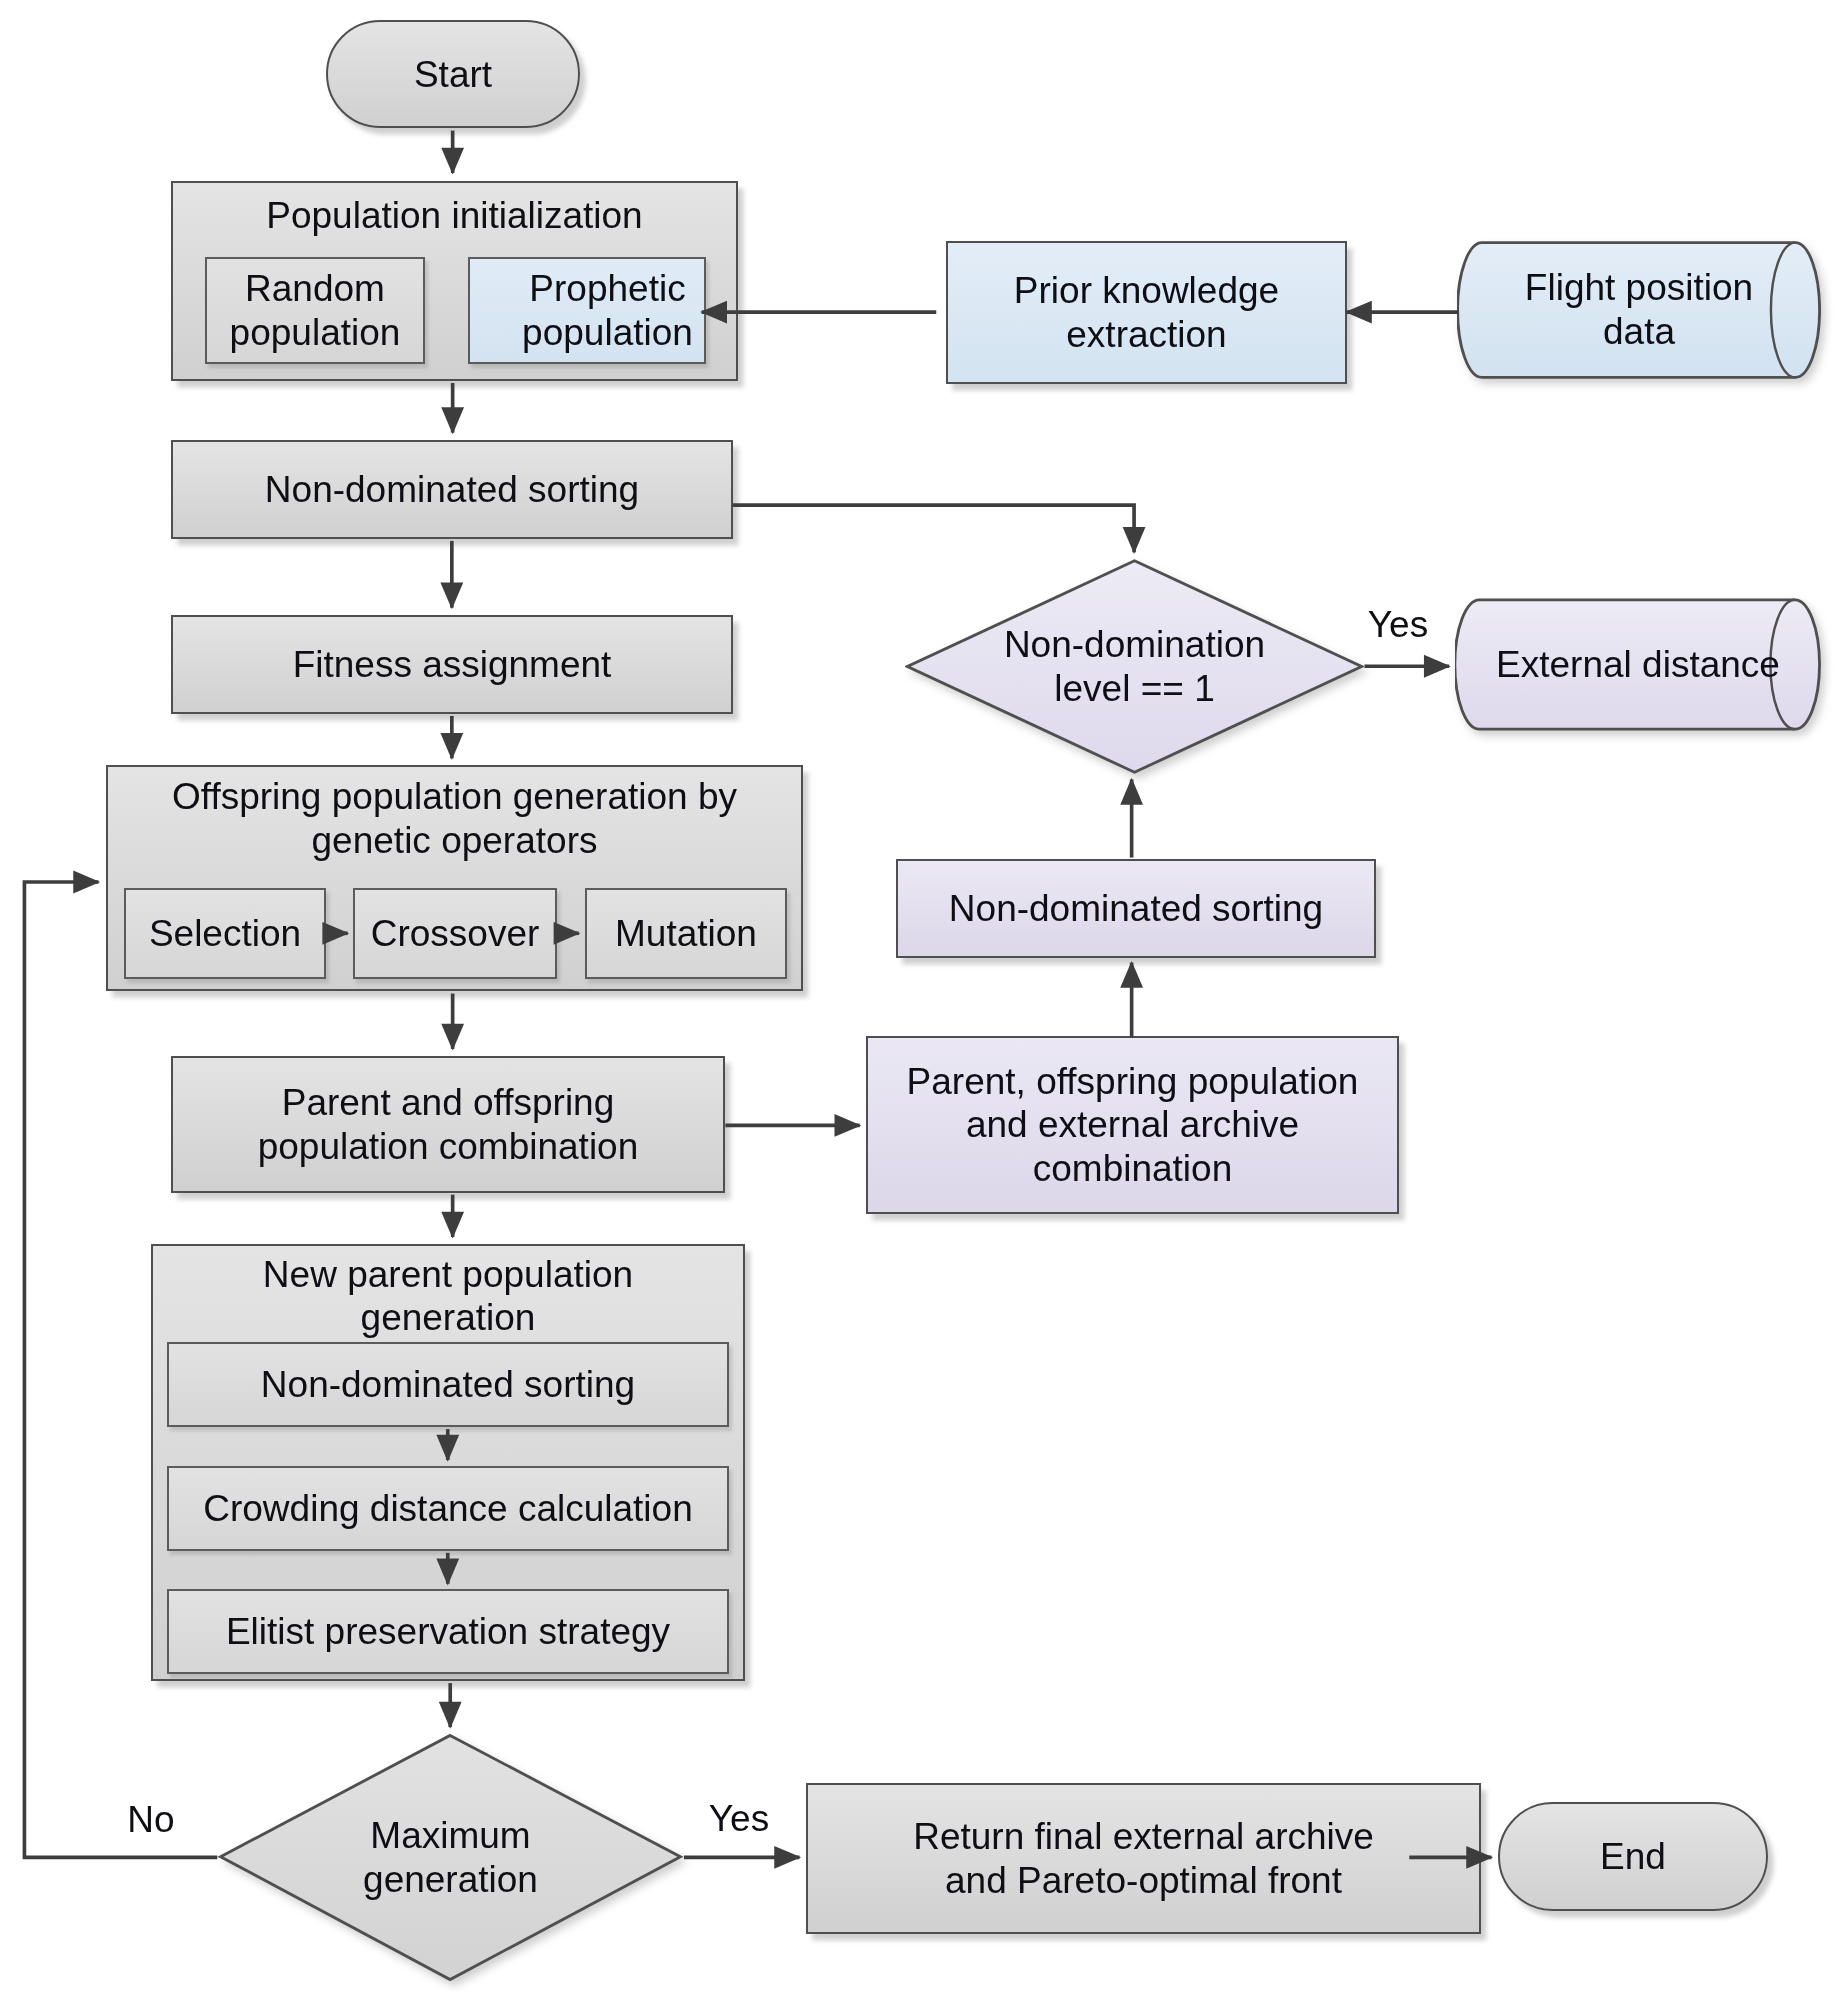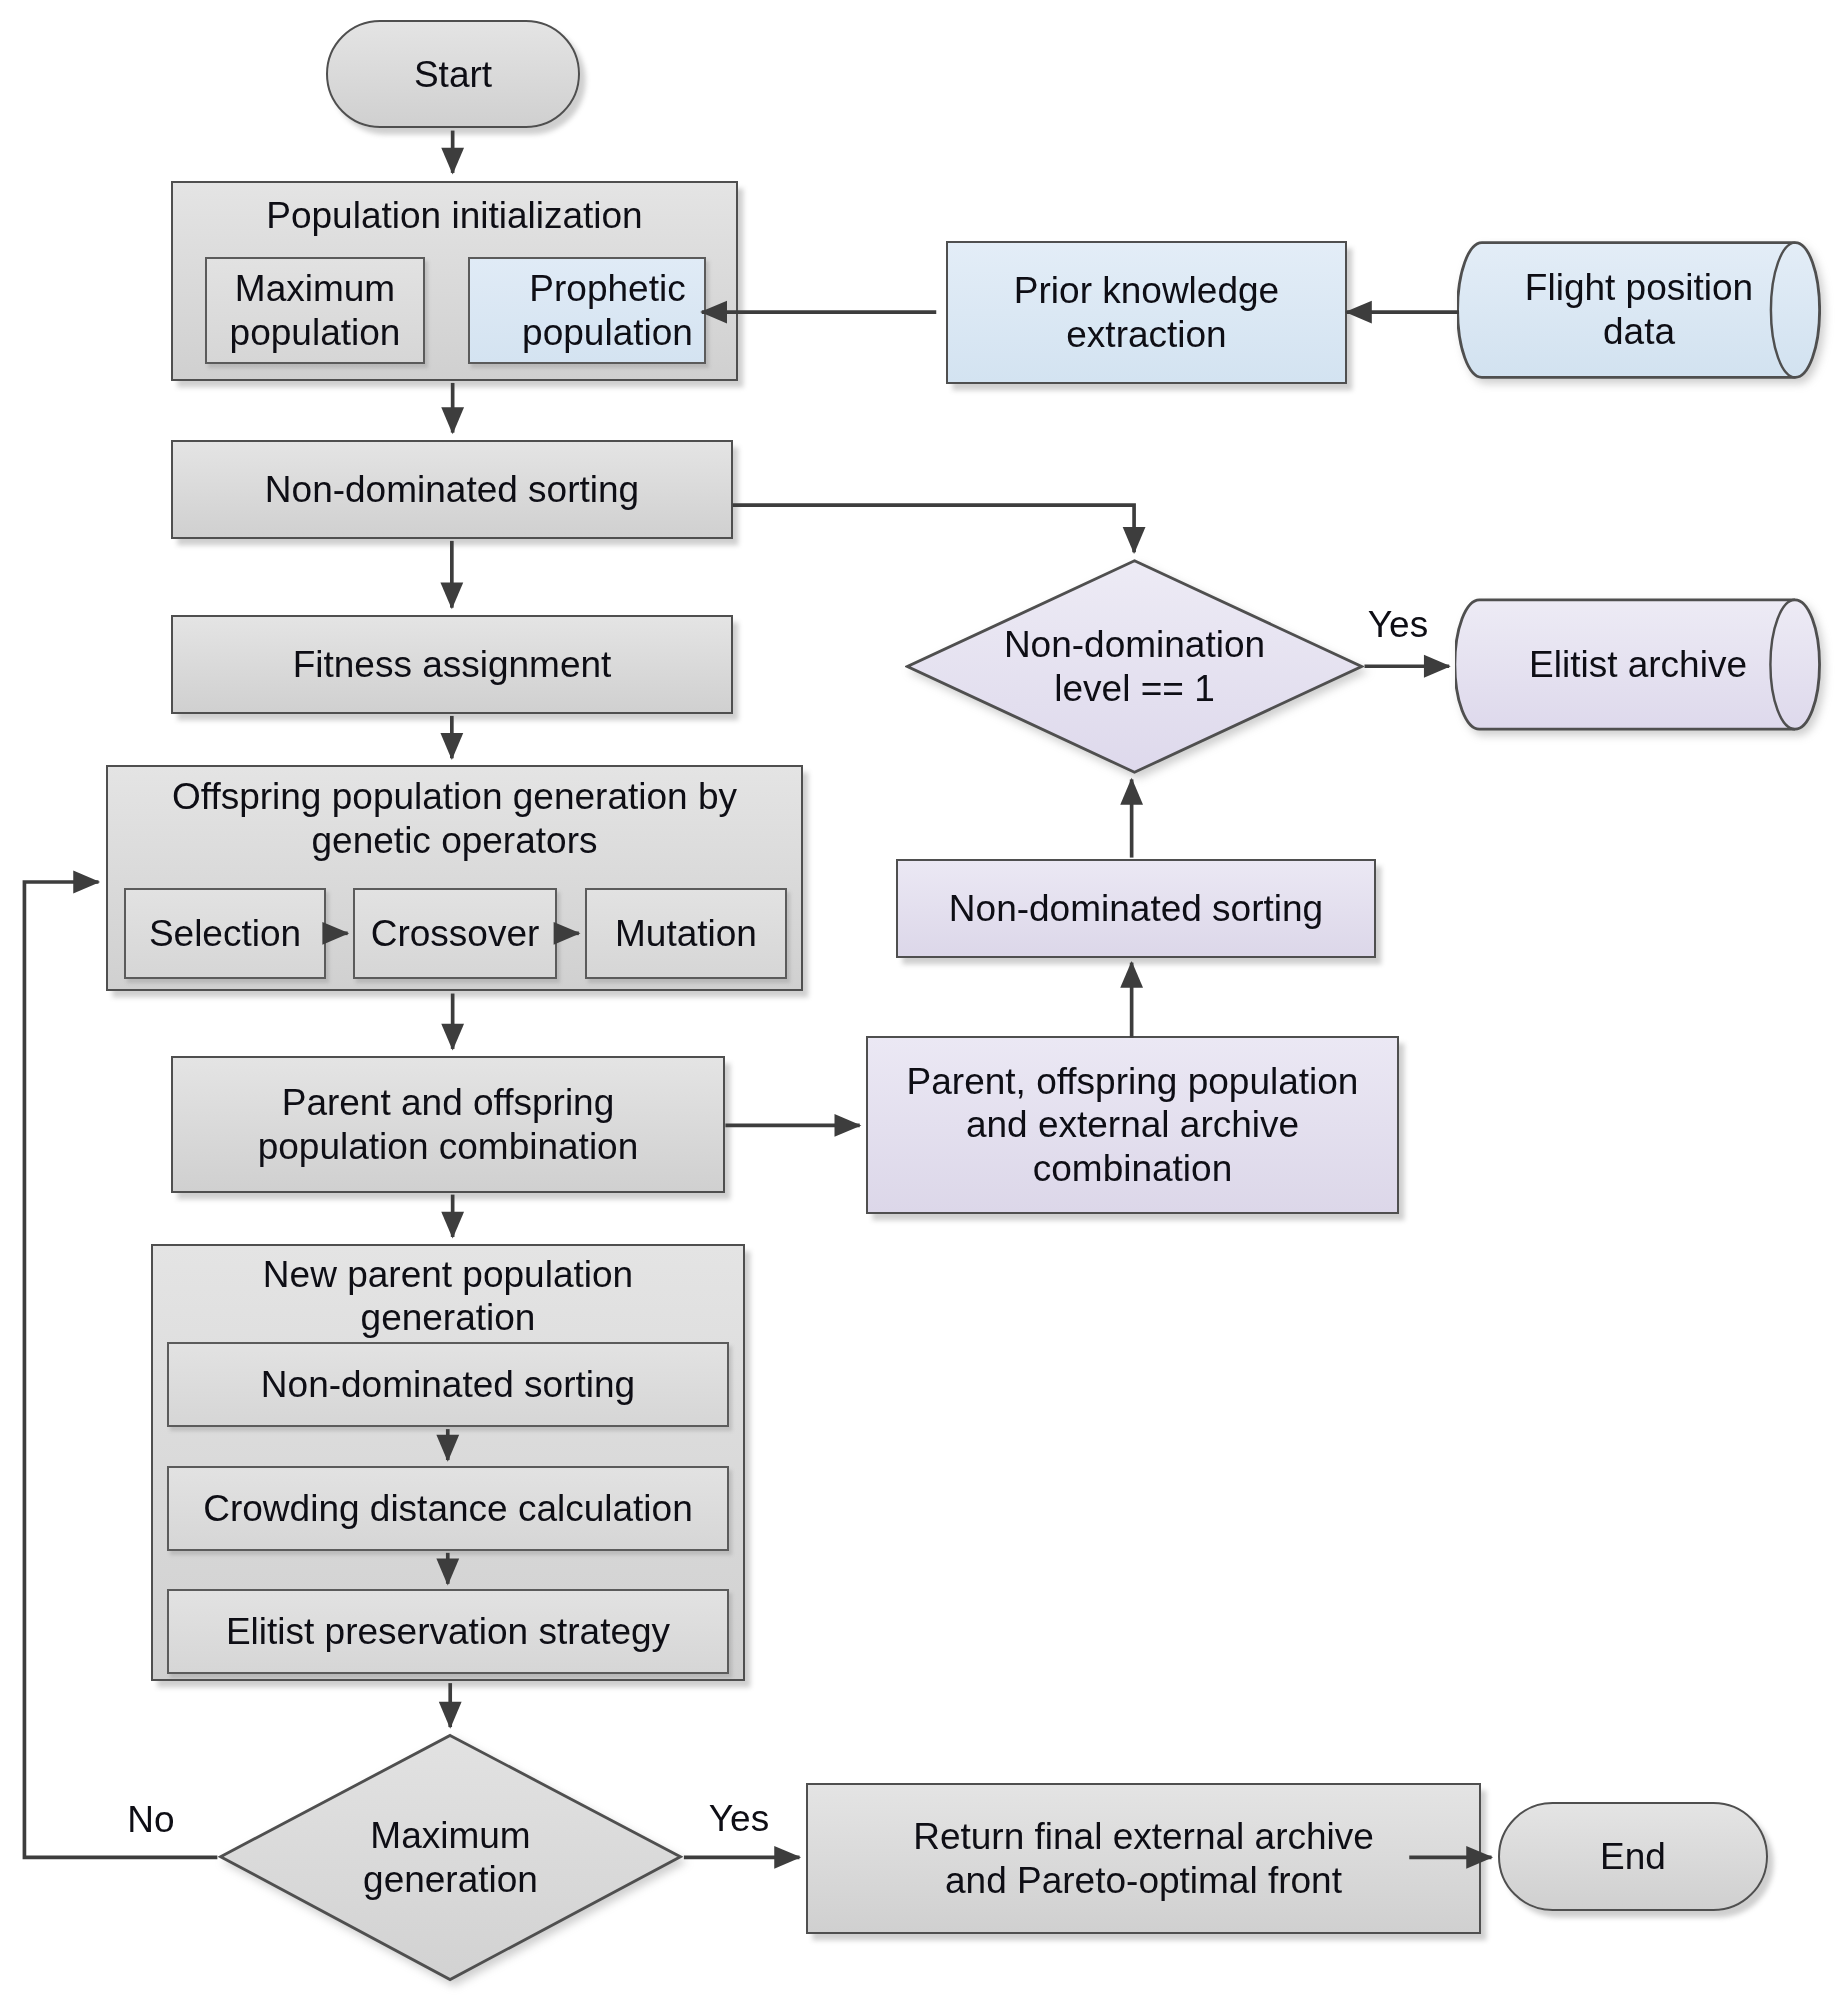--- a/index.html
+++ b/index.html
@@ -82,21 +82,21 @@
   </svg>
 
   <div class="node gray stadium nz" style="left:326px;top:20.4px;width:254px;height:108px;">
     <span>Start</span>
   </div>
 
   <div class="node gray container nz" style="left:171px;top:181px;width:567px;height:200px;">
     <div class="ctitle" style="margin-top:11.4px;">Population initialization</div>
   </div>
   <div class="node sub sz" style="left:205px;top:257px;width:220px;height:107px;">
-    <span>Maximum population</span>
+    <span>Random population</span>
   </div>
   <div class="node subblue sz" style="left:468px;top:257px;width:238px;height:107px;padding-left:41px;">
     <span>Prophetic population</span>
   </div>
 
   <div class="node blue nz" style="left:938px;top:241px;width:401px;height:143px;">
     <span style="max-width:366px;">Prior knowledge extraction</span>
   </div>
 
   <div class="shapewrap nz" style="left:1457px;top:241px;width:364px;height:138px;">
@@ -127,21 +127,21 @@
   </div>
 
   <div class="elabel" style="left:1353px;top:604px;width:90px;">Yes</div>
 
   <div class="shapewrap nz" style="left:1455px;top:598px;width:366px;height:133px;">
     <svg class="shape" width="366" height="133" viewBox="0 0 450 163">
       <path d="M30,2 L418,2 A30,79 0 0 1 418,161 L30,161 A30,79 0 0 1 30,2 Z" fill="url(#gLav)" stroke="#4f4f4f" stroke-width="3.5"></path>
       <path d="M418,2 A30,79 0 0 0 418,161" fill="none" stroke="#4f4f4f" stroke-width="3"></path>
     </svg>
     <div class="overlabel">
-      <span>Elitist archive</span>
+      <span>External distance</span>
     </div>
   </div>
 
   <div class="node gray container nz" style="left:106px;top:765px;width:697px;height:226px;">
     <div class="ctitle" style="margin-top:8.1px;">
       <span style="display:inline-block;max-width:651px;">Offspring population generation by genetic operators</span>
     </div>
   </div>
   <div class="node sub sz" style="left:124px;top:888px;width:202px;height:91px;">
     <span>Selection</span>

